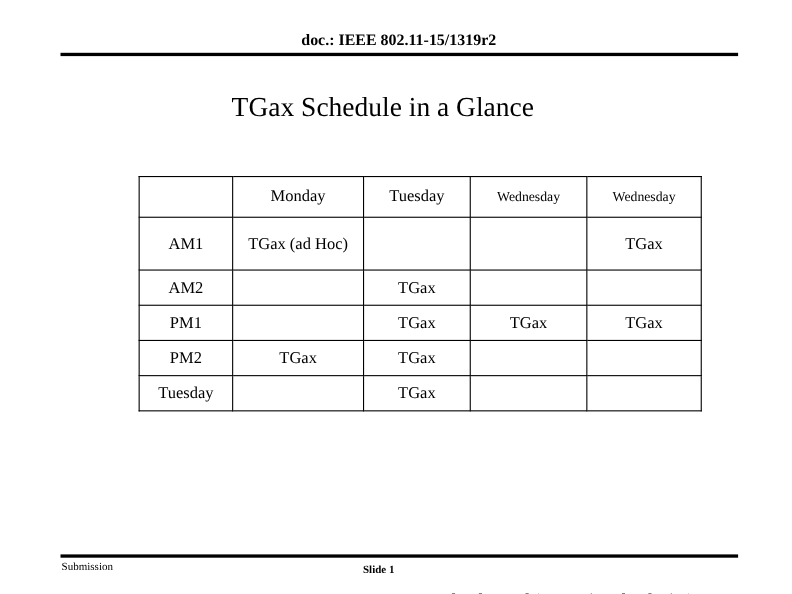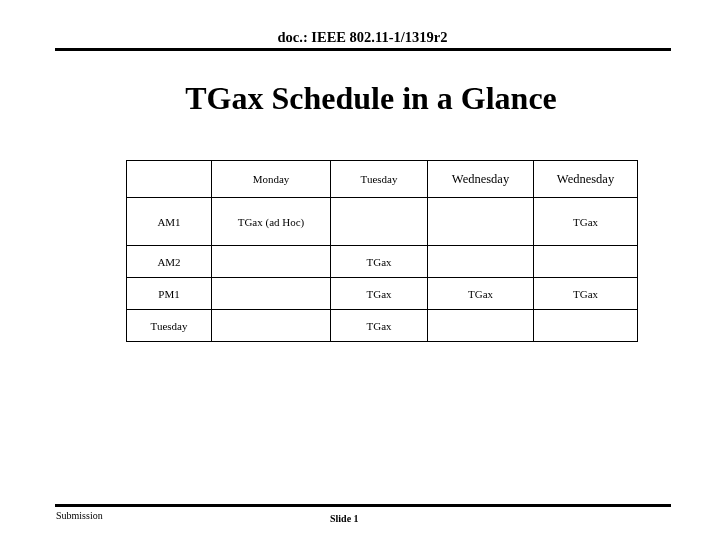--- a/index.html
+++ b/index.html
@@ -57,47 +57,47 @@
     left: 55px;
     top: 48px;
     width: 616px;
     height: 3px;
     background: #000000;
   }
 
   
   .slide-title {
     position: absolute;
-    left: 71px;
+    left: 48px;
     top: 83px;
     width: 600px;
     text-align: center;
-    font-size: 32px;
-    font-weight: bold;
+    font-size: 25px;
+    font-weight: normal;
     line-height: 30px;
     white-space: nowrap;
   }
 
   
   .schedule-wrap {
     position: absolute;
     left: 126px;
     top: 160px;
     width: 511px;
   }
   table.schedule {
     border-collapse: collapse;
     width: 511px;
     table-layout: fixed;
   }
   table.schedule td {
     border: 1.6px solid #000000;
     text-align: center;
     vertical-align: middle;
-    font-size: 11px;
+    font-size: 15px;
     line-height: 16px;
     padding: 0;
     font-family: "Liberation Serif", "DejaVu Serif", serif;
   }
   col.c-label  { width: 85px; }
   col.c-mon    { width: 119px; }
   col.c-tue    { width: 97px; }
   col.c-wed    { width: 106px; }
   col.c-thu    { width: 104px; }
 
@@ -154,21 +154,21 @@
     line-height: 20px;
     white-space: nowrap;
   }
 </style>
 </head>
 <body>
 
 <div class="slide">
 
   <div class="slide-header">
-    <div class="header-doc">doc.: IEEE 802.11-1/1319r2</div>
+    <div class="header-doc">doc.: IEEE 802.11-15/1319r2</div>
   </div>
   <div class="header-rule"></div>
 
   <div class="slide-title">TGax Schedule in a Glance</div>
 
   <div class="schedule-wrap">
     <table class="schedule">
       <colgroup>
         <col class="c-label">
         <col class="c-mon">
@@ -202,20 +202,27 @@
         </tr>
 
         <tr class="row-body">
           <td class="row-label">PM1</td>
           <td class="cell-empty"></td>
           <td class="cell-val">TGax</td>
           <td class="cell-val">TGax</td>
           <td class="cell-val">TGax</td>
         </tr>
 
+        <tr class="row-body">
+          <td class="row-label">PM2</td>
+          <td class="cell-val">TGax</td>
+          <td class="cell-val">TGax</td>
+          <td class="cell-empty"></td>
+          <td class="cell-empty"></td>
+        </tr>
 
         <tr class="row-body">
           <td class="row-label">Tuesday</td>
           <td class="cell-empty"></td>
           <td class="cell-val">TGax</td>
           <td class="cell-empty"></td>
           <td class="cell-empty"></td>
         </tr>
       </tbody>
     </table>

